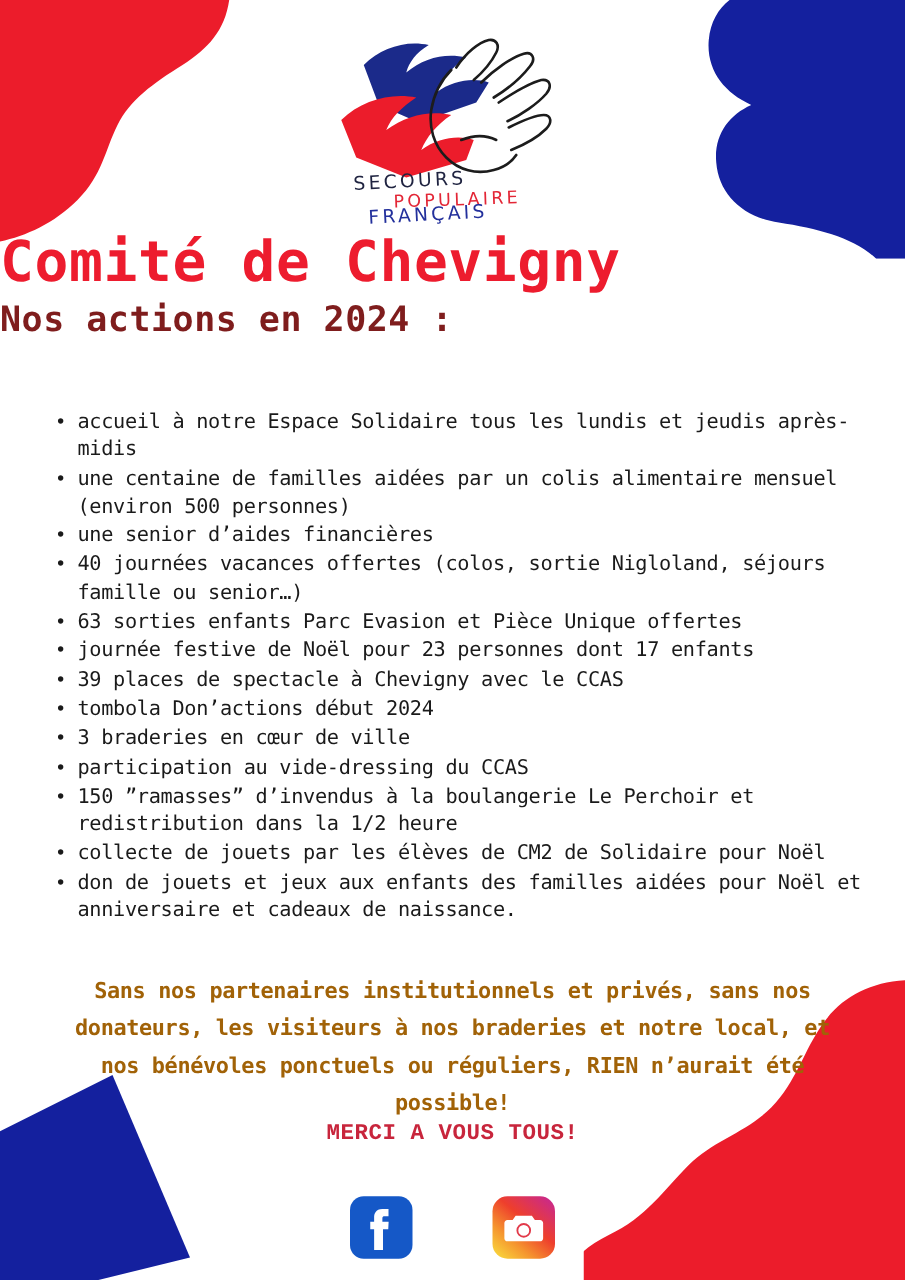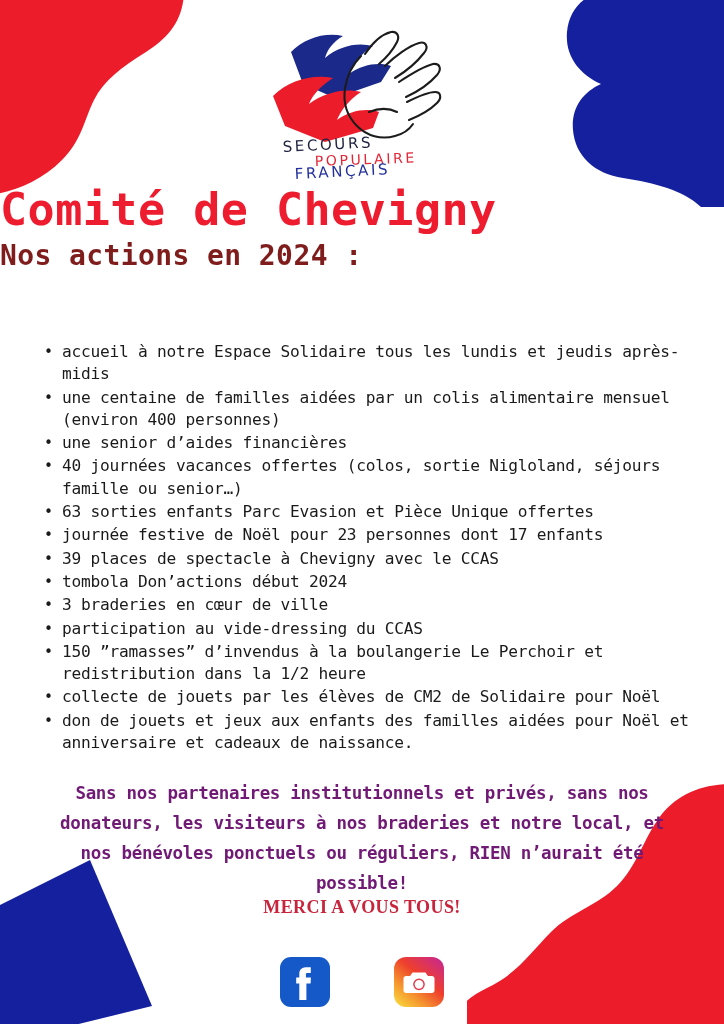--- a/index.html
+++ b/index.html
@@ -71,21 +71,21 @@
     letter-spacing: 0.4px;
     line-height: 1.2;
     margin: 4px 0 0 0;
   }
 
   
   .actions {
     position: absolute;
     left: 42px;
     right: 24px;
-    top: 341px;
+    top: 326px;
     margin: 0;
     padding: 0;
     list-style: none;
   }
   .action-item {
     position: relative;
     padding-left: 20px;
     margin: 0 0 1px 0;
     font-family: "DejaVu Sans Mono", "Liberation Mono", monospace;
     font-size: 16.2px;
@@ -107,32 +107,32 @@
   .closing {
     position: absolute;
     left: 58px;
     right: 58px;
     top: 778px;
     text-align: center;
     font-family: "DejaVu Sans Mono", "Liberation Mono", monospace;
     font-size: 17.5px;
     font-weight: bold;
     line-height: 30px;
-    color: #701a75;
+    color: #a16207;
     letter-spacing: -0.3px;
     margin: 0;
   }
 
   .thanks {
     position: absolute;
     left: 0;
     right: 0;
     top: 897px;
     text-align: center;
-    font-family: Liberation Serif, serif;
+    font-family: Liberation Mono, monospace;
     font-size: 18px;
     font-weight: bold;
     color: #c8253c;
     letter-spacing: 0.4px;
     margin: 0;
   }
 
   
   .social {
     position: absolute;
@@ -212,21 +212,21 @@
     </div>
   </div>
 
   <div class="title-block">
     <h1 class="title-main">Comité de Chevigny</h1>
     <h2 class="title-sub">Nos actions en 2024 :</h2>
   </div>
 
   <ul class="actions">
     <li class="action-item">accueil à notre Espace Solidaire tous les lundis et jeudis après-midis</li>
-    <li class="action-item">une centaine de familles aidées par un colis alimentaire mensuel (environ 400 personnes)</li>
+    <li class="action-item">une centaine de familles aidées par un colis alimentaire mensuel (environ 500 personnes)</li>
     <li class="action-item">une senior d’aides financières</li>
     <li class="action-item">40 journées vacances offertes (colos, sortie Nigloland, séjours famille ou senior…)</li>
     <li class="action-item">63 sorties enfants Parc Evasion et Pièce Unique offertes</li>
     <li class="action-item">journée festive de Noël pour 23 personnes dont 17 enfants</li>
     <li class="action-item">39 places de spectacle à Chevigny avec le CCAS</li>
     <li class="action-item">tombola Don’actions début 2024</li>
     <li class="action-item">3 braderies en cœur de ville</li>
     <li class="action-item">participation au vide-dressing du CCAS</li>
     <li class="action-item">150 ”ramasses” d’invendus à la boulangerie Le Perchoir et redistribution dans la 1/2 heure</li>
     <li class="action-item">collecte de jouets par les élèves de CM2 de Solidaire pour Noël</li>

